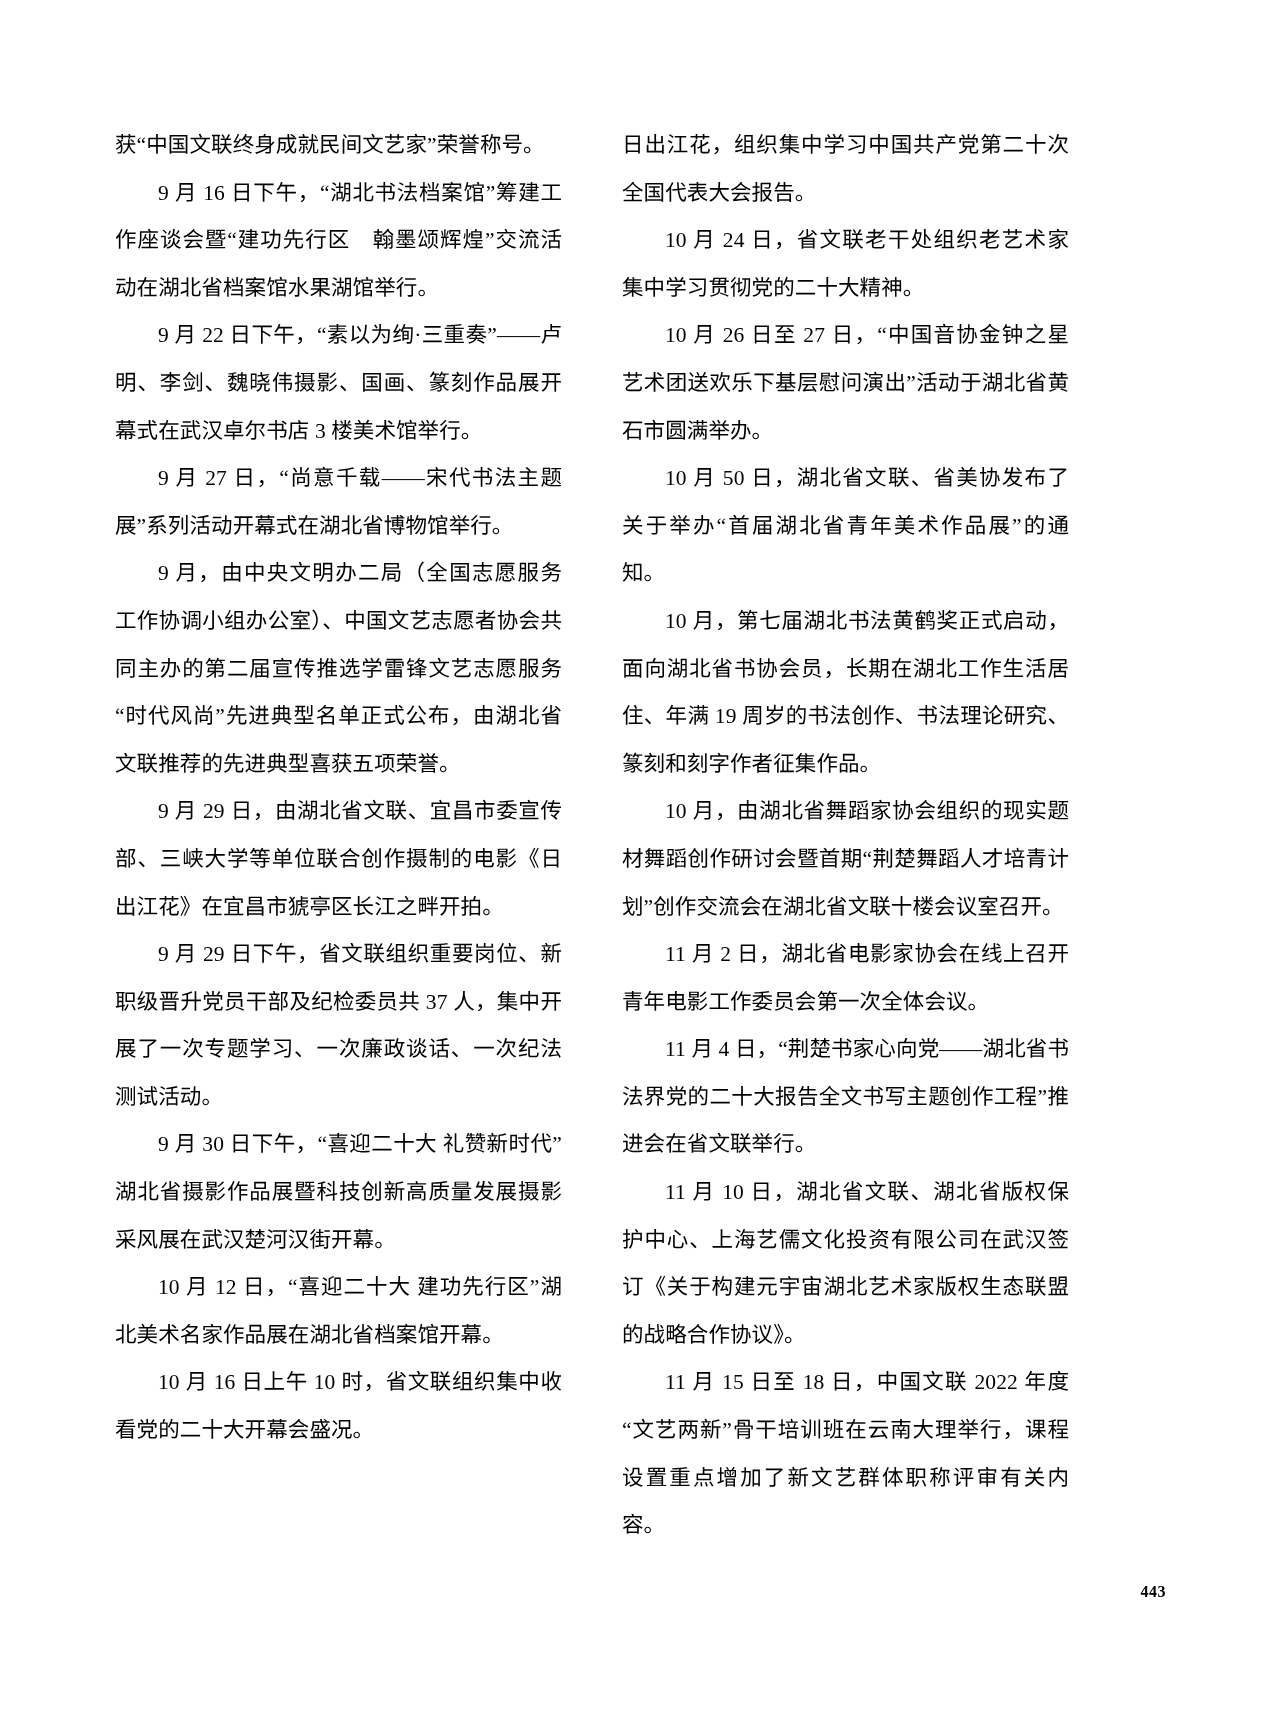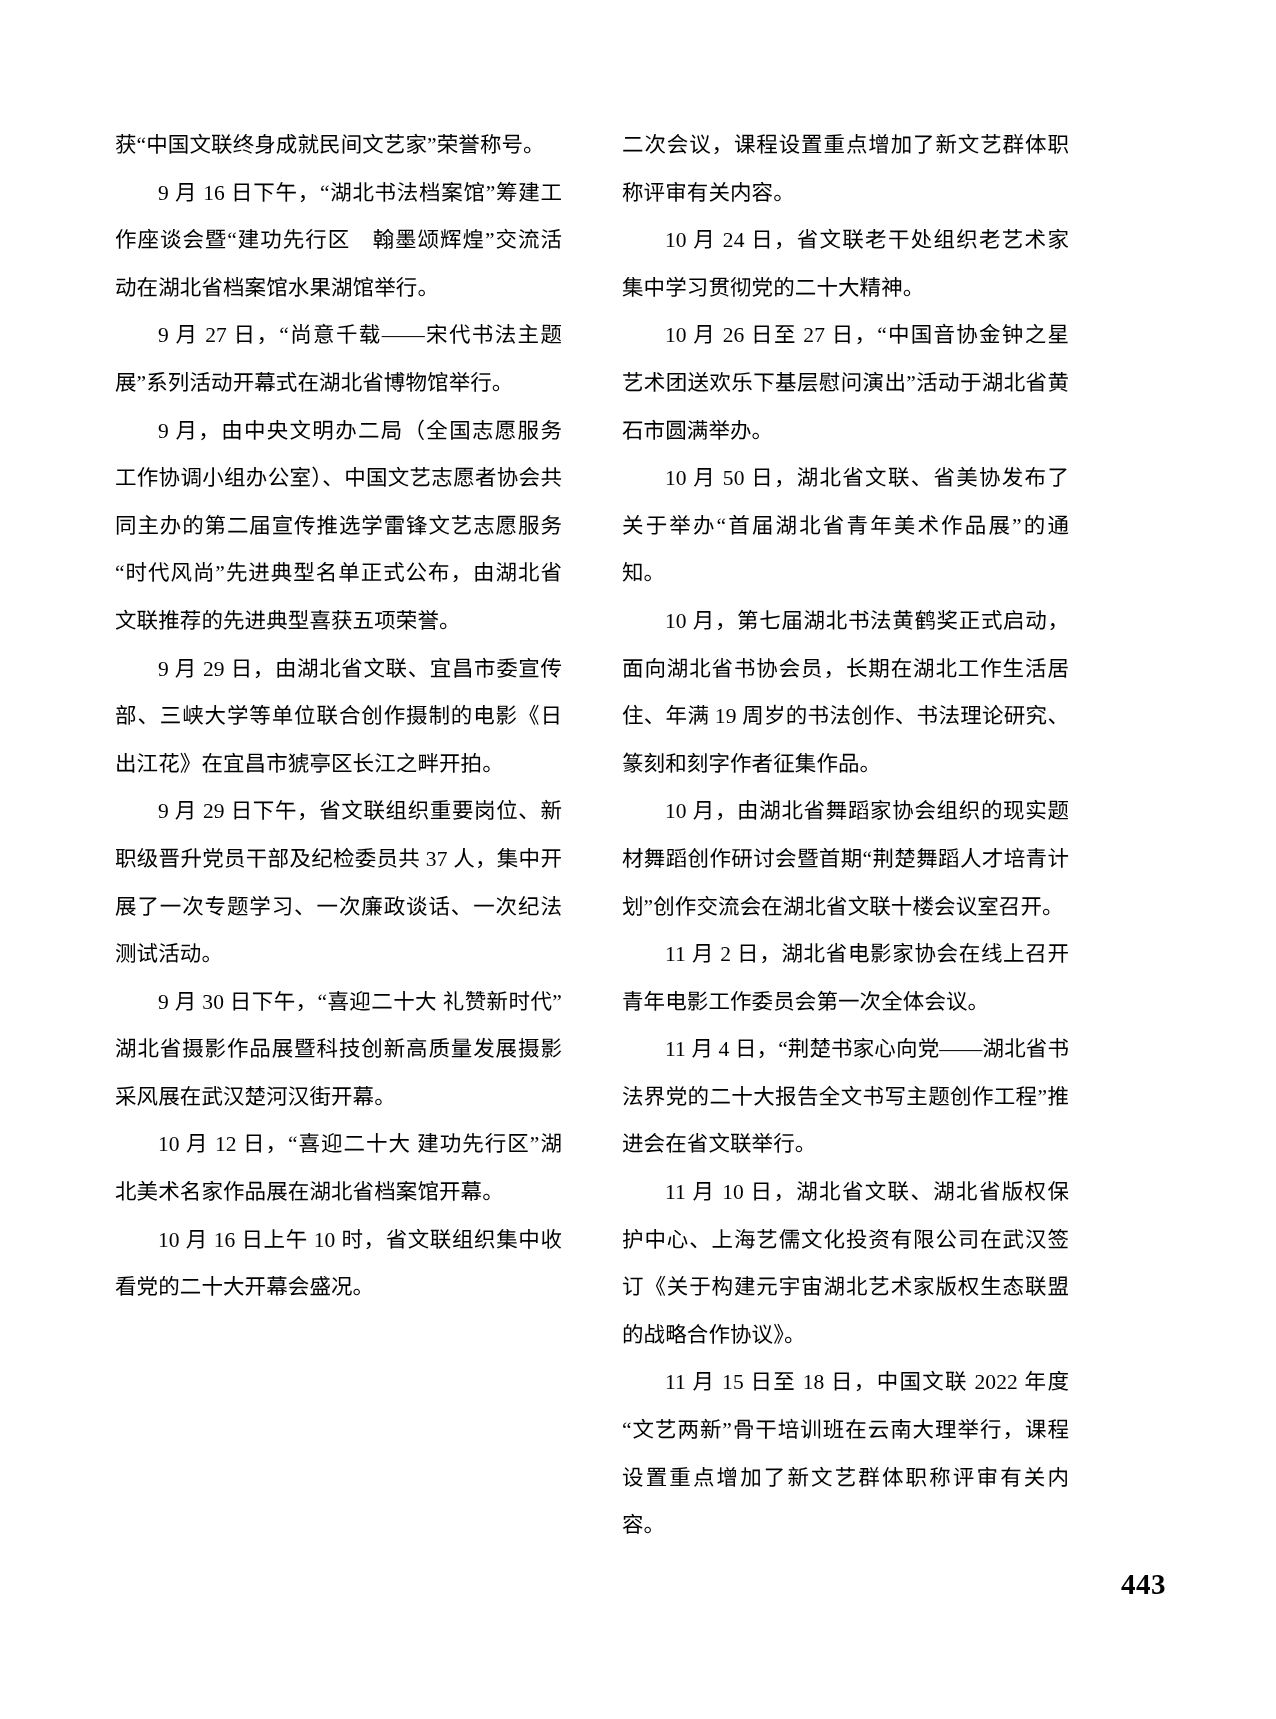--- a/index.html
+++ b/index.html
@@ -48,47 +48,48 @@
   p.indent {
     text-indent: 43px;
   }
   p.noindent {
     text-indent: 0;
   }
   .page-number {
     position: absolute;
     right: 110px;
     bottom: 118px;
-    font-size: 29px;
+    font-size: 16px;
     font-weight: bold;
     font-family: "Liberation Serif", "DejaVu Serif", serif;
     letter-spacing: 0.5px;
   }
 </style>
 </head>
 <body>
 
 <div class="page">
 
   <div class="content-area">
 
     <div class="column" id="left-column">
         <p class="para noindent">获“中国文联终身成就民间文艺家”荣誉称号。</p>
         <p class="para indent">9 月 16 日下午，“湖北书法档案馆”筹建工作座谈会暨“建功先行区　翰墨颂辉煌”交流活动在湖北省档案馆水果湖馆举行。</p>
+        <p class="para indent">9 月 22 日下午，“素以为绚·三重奏”——卢明、李剑、魏晓伟摄影、国画、篆刻作品展开幕式在武汉卓尔书店 3 楼美术馆举行。</p>
         <p class="para indent">9 月 27 日，“尚意千载——宋代书法主题展”系列活动开幕式在湖北省博物馆举行。</p>
         <p class="para indent">9 月，由中央文明办二局（全国志愿服务工作协调小组办公室）、中国文艺志愿者协会共同主办的第二届宣传推选学雷锋文艺志愿服务“时代风尚”先进典型名单正式公布，由湖北省文联推荐的先进典型喜获五项荣誉。</p>
         <p class="para indent">9 月 29 日，由湖北省文联、宜昌市委宣传部、三峡大学等单位联合创作摄制的电影《日出江花》在宜昌市猇亭区长江之畔开拍。</p>
         <p class="para indent">9 月 29 日下午，省文联组织重要岗位、新职级晋升党员干部及纪检委员共 37 人，集中开展了一次专题学习、一次廉政谈话、一次纪法测试活动。</p>
         <p class="para indent">9 月 30 日下午，“喜迎二十大 礼赞新时代”湖北省摄影作品展暨科技创新高质量发展摄影采风展在武汉楚河汉街开幕。</p>
         <p class="para indent">10 月 12 日，“喜迎二十大 建功先行区”湖北美术名家作品展在湖北省档案馆开幕。</p>
         <p class="para indent">10 月 16 日上午 10 时，省文联组织集中收看党的二十大开幕会盛况。</p>
       </div>
 
     <div class="column" id="right-column">
-        <p class="para noindent">二次会议，课程设置重点增加了新文艺群体职称评审有关内容。</p>
+        <p class="para noindent">日出江花，组织集中学习中国共产党第二十次全国代表大会报告。</p>
         <p class="para indent">10 月 24 日，省文联老干处组织老艺术家集中学习贯彻党的二十大精神。</p>
         <p class="para indent">10 月 26 日至 27 日，“中国音协金钟之星艺术团送欢乐下基层慰问演出”活动于湖北省黄石市圆满举办。</p>
         <p class="para indent">10 月 50 日，湖北省文联、省美协发布了关于举办“首届湖北省青年美术作品展”的通知。</p>
         <p class="para indent">10 月，第七届湖北书法黄鹤奖正式启动，面向湖北省书协会员，长期在湖北工作生活居住、年满 19 周岁的书法创作、书法理论研究、篆刻和刻字作者征集作品。</p>
         <p class="para indent">10 月，由湖北省舞蹈家协会组织的现实题材舞蹈创作研讨会暨首期“荆楚舞蹈人才培青计划”创作交流会在湖北省文联十楼会议室召开。</p>
         <p class="para indent">11 月 2 日，湖北省电影家协会在线上召开青年电影工作委员会第一次全体会议。</p>
         <p class="para indent">11 月 4 日，“荆楚书家心向党——湖北省书法界党的二十大报告全文书写主题创作工程”推进会在省文联举行。</p>
         <p class="para indent">11 月 10 日，湖北省文联、湖北省版权保护中心、上海艺儒文化投资有限公司在武汉签订《关于构建元宇宙湖北艺术家版权生态联盟的战略合作协议》。</p>
         <p class="para indent">11 月 15 日至 18 日，中国文联 2022 年度“文艺两新”骨干培训班在云南大理举行，课程设置重点增加了新文艺群体职称评审有关内容。</p>
       </div>

